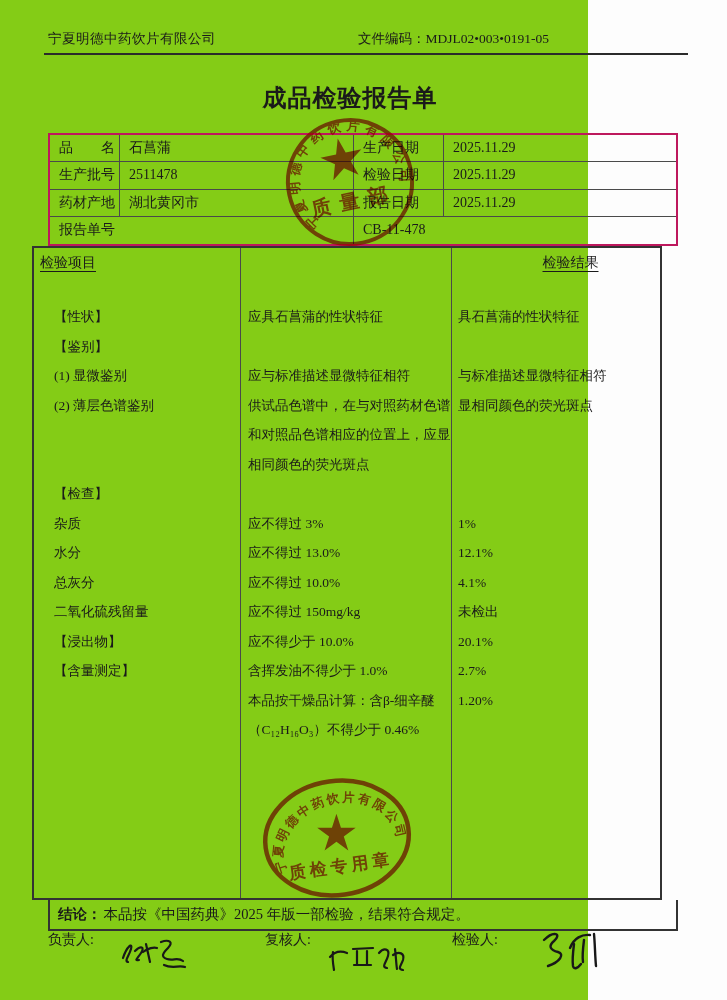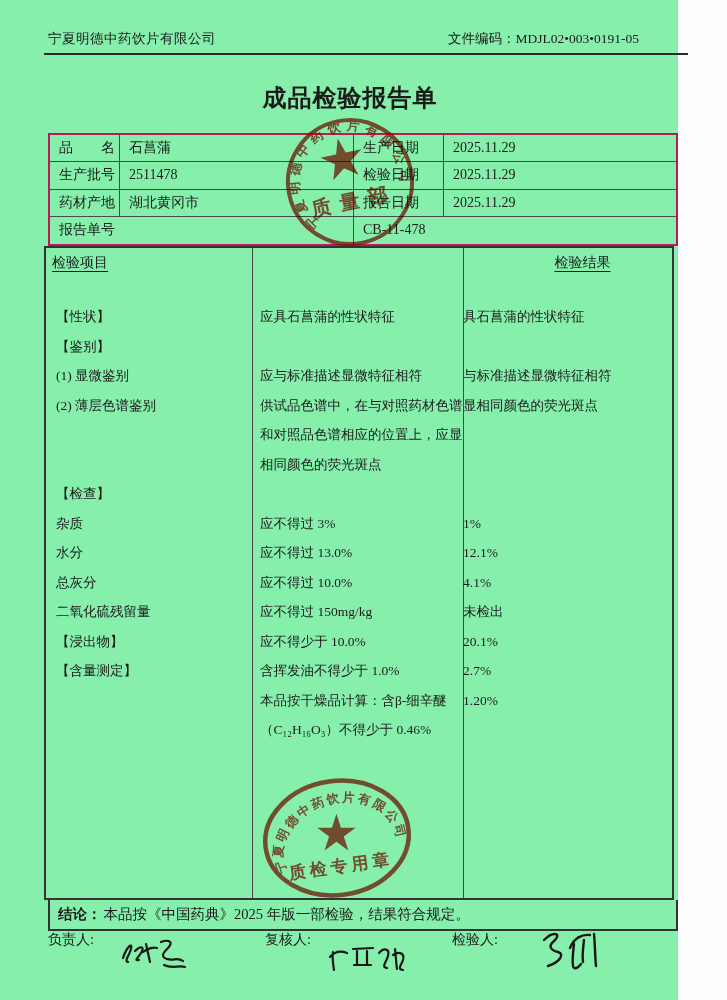--- a/index.html
+++ b/index.html
@@ -1,21 +1,21 @@
 <!DOCTYPE html>
 <html><head>
 <meta charset="utf-8">
 <style>
   html,body{margin:0;padding:0;}
   body{
     width:727px;height:1000px;background:#fdfdfd;
     font-family:"Liberation Serif","DejaVu Serif",serif;
     color:#1a1a1a;overflow:hidden;
   }
-  .page{position:relative;width:678px;height:1000px;background:#86efac;}
+  .page{position:relative;width:588px;height:1000px;background:#84cc16;}
 
   
   .company{position:absolute;left:48px;top:30px;font-size:13.5px;letter-spacing:.5px;}
   .doccode{position:absolute;right:39px;top:30px;font-size:13.5px;}
   .hrule{position:absolute;left:44px;top:53px;width:644px;height:2px;background:#2b2b2b;}
 
   
   .title{position:absolute;left:0;top:82px;width:700px;text-align:center;
          font-size:24px;font-weight:bold;letter-spacing:1px;}
 
@@ -25,35 +25,35 @@
     grid-template-columns:70px 234px 90px 1fr;
     grid-template-rows:repeat(4,1fr);font-size:14px;}
   .cell{box-sizing:border-box;border-right:1px solid #4a4a4a;border-bottom:1px solid #4a4a4a;
     display:flex;align-items:center;padding-left:9px;white-space:nowrap;}
   .cell.noright{border-right:none;}
   .cell.nobottom{border-bottom:none;}
   .span2a{grid-column:1 / 3;}
   .span2b{grid-column:3 / 5;}
 
   
-  .insp-table{position:absolute;left:44px;top:246px;width:630px;height:654px;
+  .insp-table{position:absolute;left:32px;top:246px;width:630px;height:654px;
     box-sizing:border-box;border:2px solid #333;font-size:13.5px;}
   .vline{position:absolute;top:0;bottom:0;width:1px;background:#4a4a4a;}
   .vline1{left:206px;}
   .vline2{left:417px;}
   .ih{position:absolute;top:6px;font-size:14px;}
   .ih u{text-decoration:underline;text-underline-offset:4px;}
   .ih1{left:6px;}
   .ih2{left:206px;width:211px;text-align:center;}
   .ih3{left:417px;right:0;text-align:center;padding-left:30px;}
   .insp-rows{position:absolute;left:0;right:0;top:54px;}
   .irow{display:flex;height:29.5px;line-height:29.5px;white-space:nowrap;}
-  .ic1{width:206px;box-sizing:border-box;padding-left:10px;flex:none;}
+  .ic1{width:206px;box-sizing:border-box;padding-left:20px;flex:none;}
   .ic2{width:211px;box-sizing:border-box;padding-left:8px;flex:none;}
-  .ic3{box-sizing:border-box;flex:1;}
+  .ic3{box-sizing:border-box;padding-left:7px;flex:1;}
 
   
   .concl{position:absolute;left:48px;top:900px;width:630px;height:31px;
     box-sizing:border-box;border:2px solid #333;border-top:none;
     display:flex;align-items:center;padding-left:8px;font-size:14.5px;white-space:nowrap;}
   .concl b{margin-right:2px;}
 
   
   .sig-label{position:absolute;top:931px;font-size:14px;}
   .sl1{left:48px;} .sl2{left:265px;} .sl3{left:452px;}

